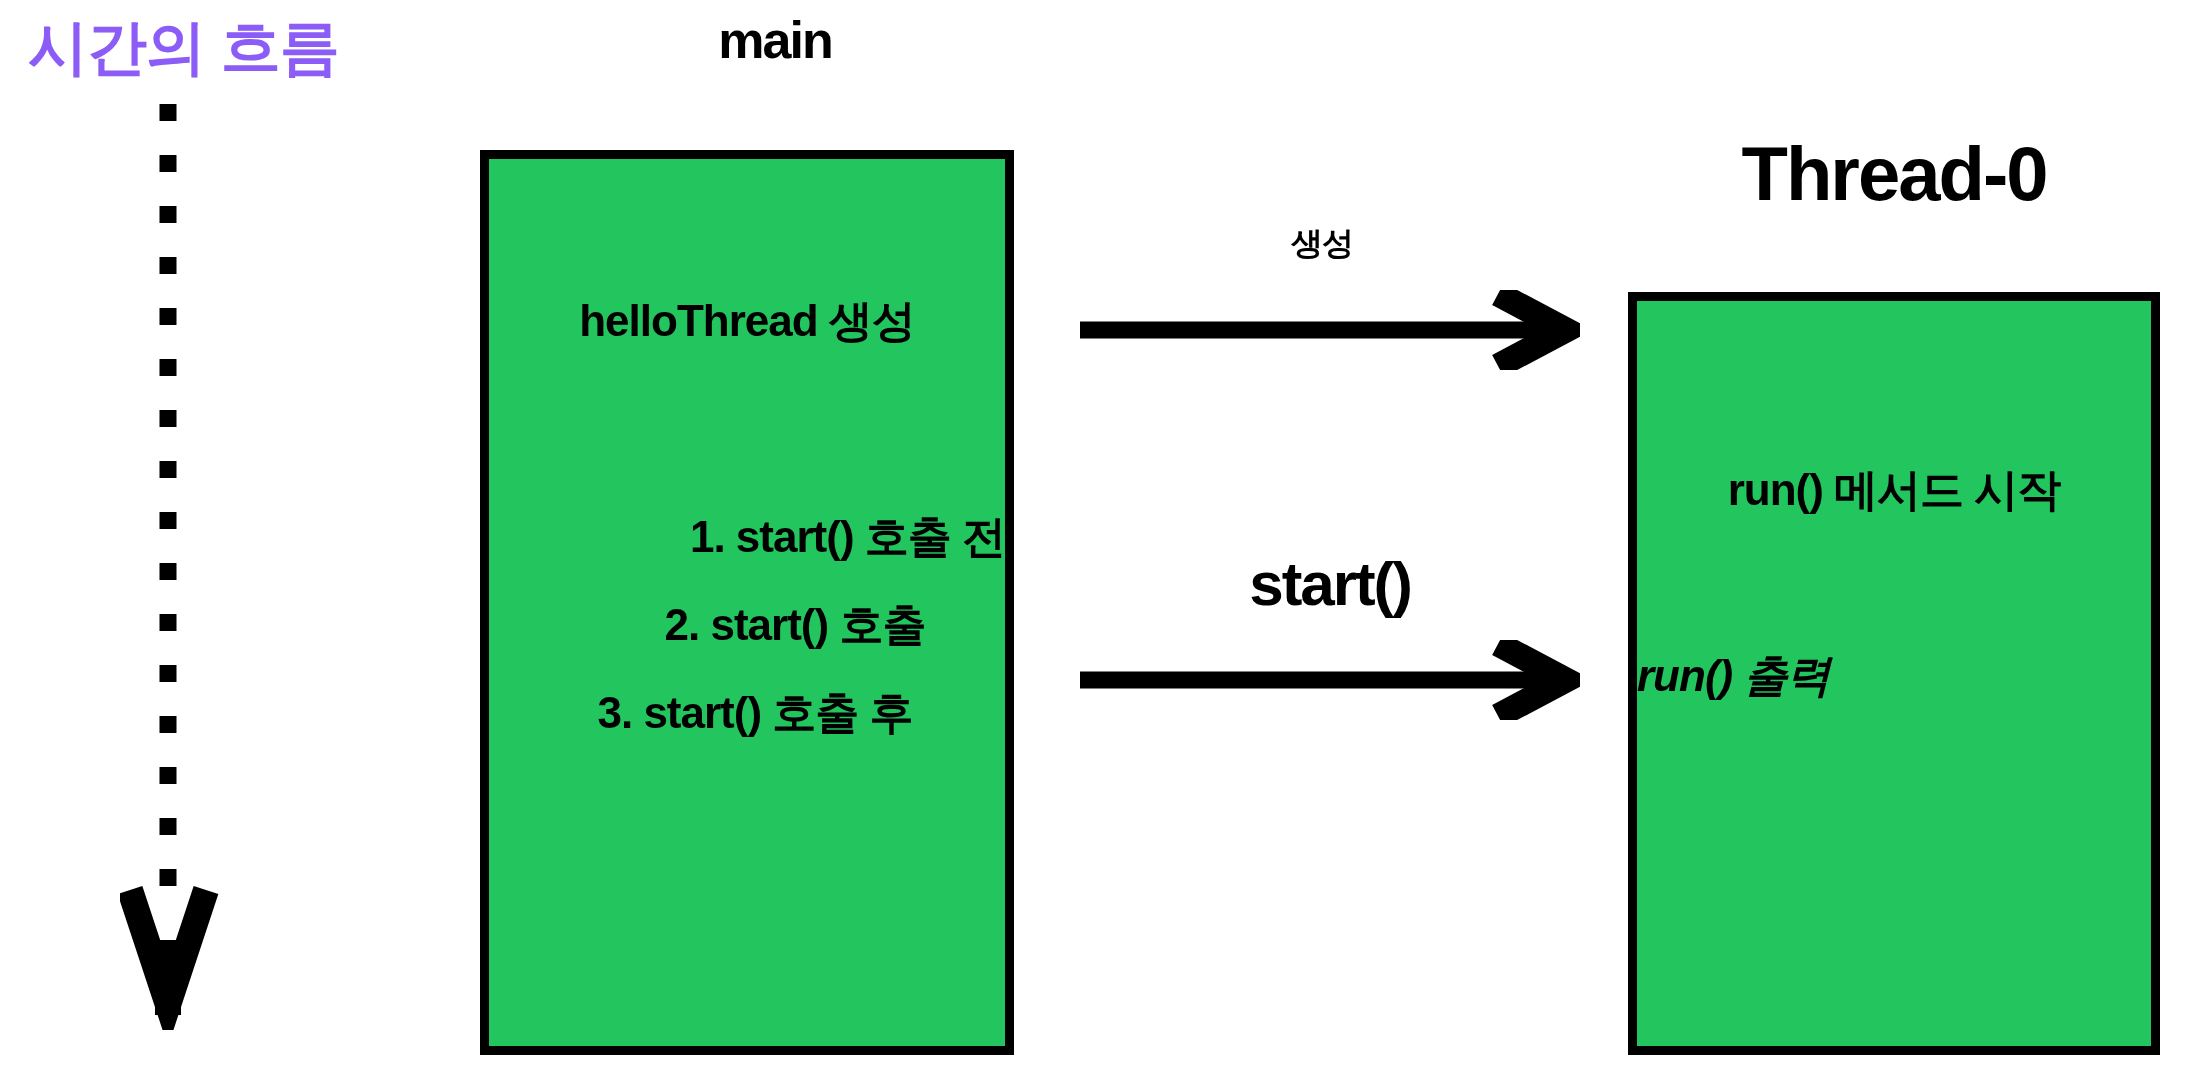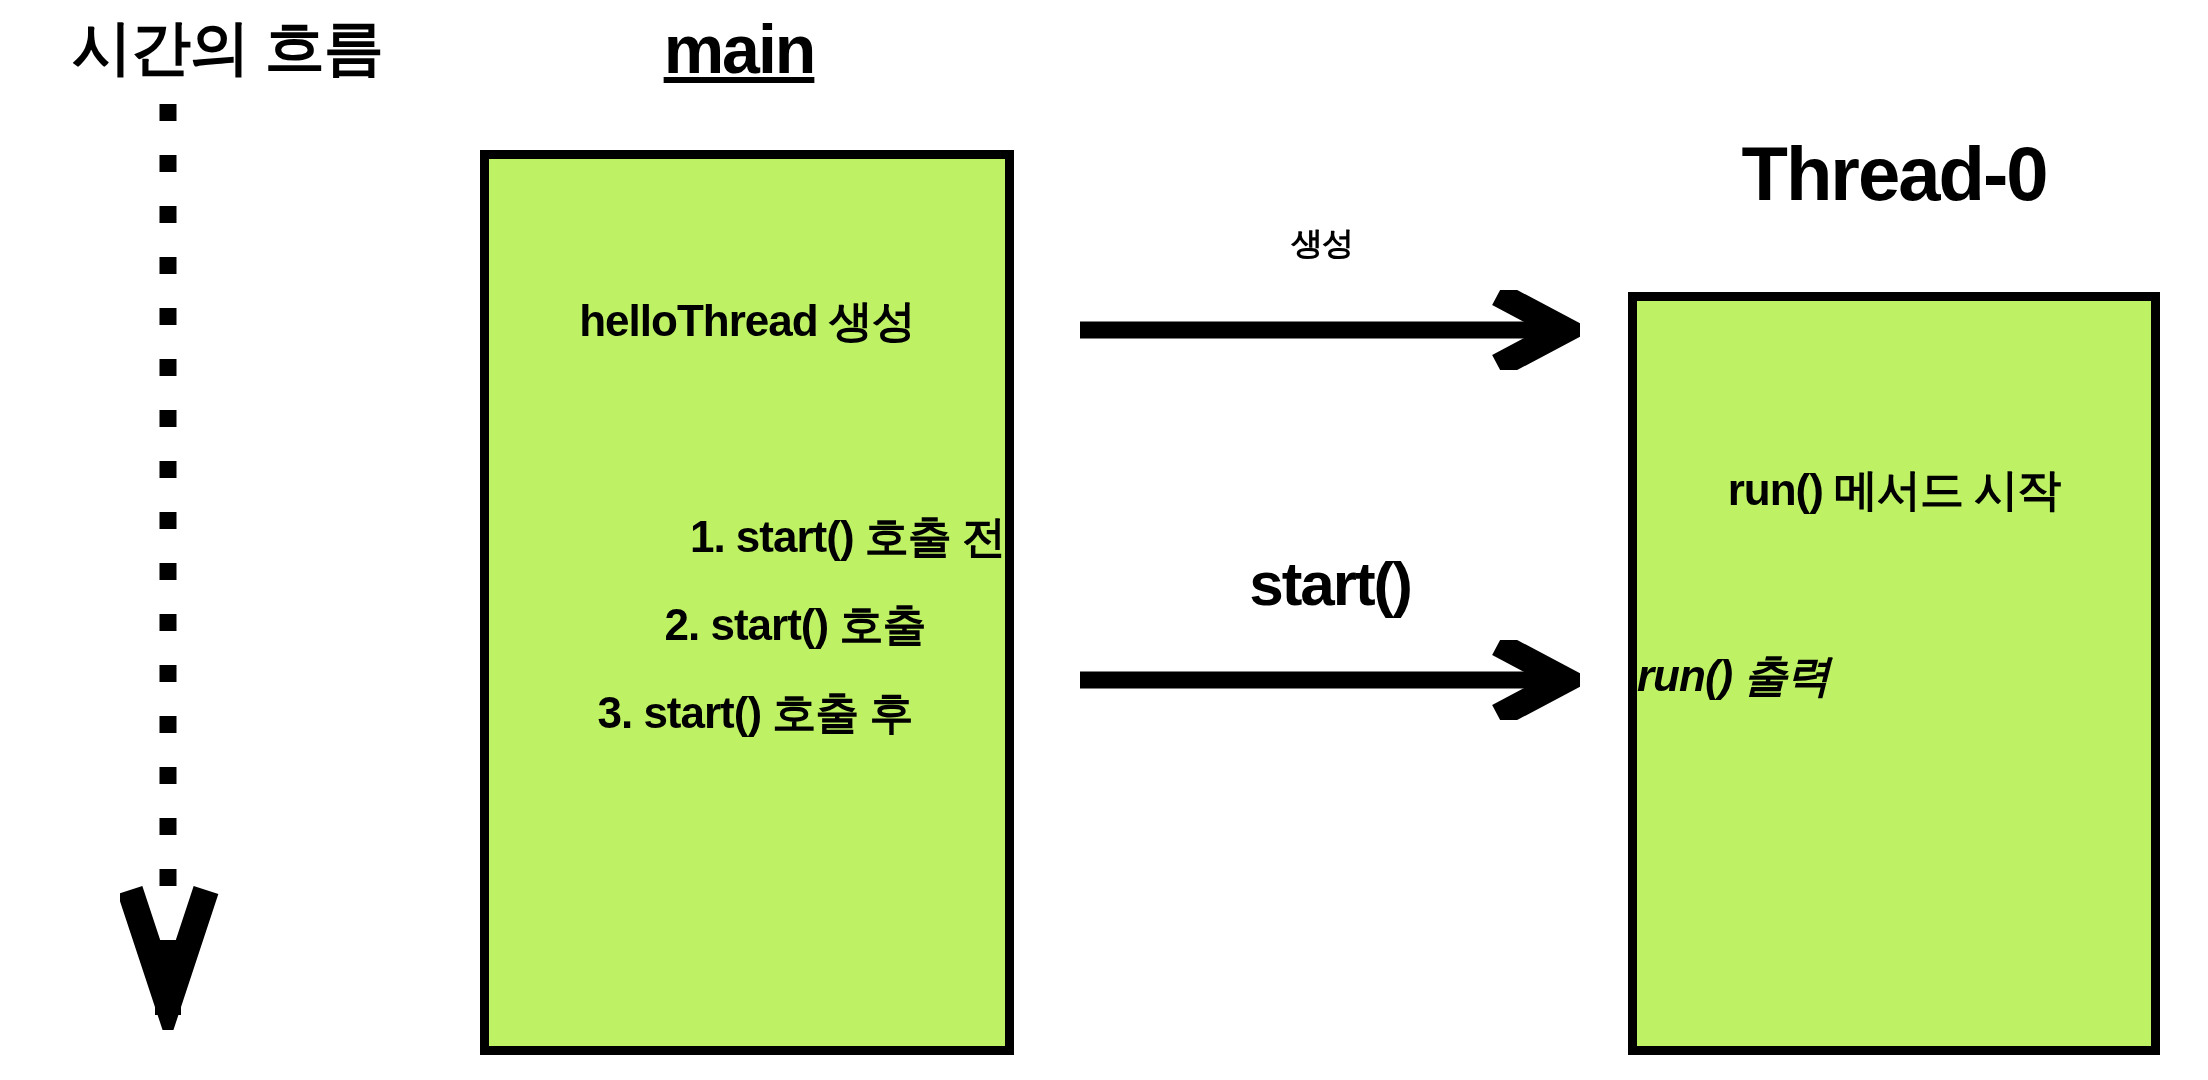--- a/index.html
+++ b/index.html
@@ -19,61 +19,59 @@
   }
 
   
   #time-axis-label {
     position: absolute;
     left: 28px;
     top: 8px;
     width: 400px;
     font-size: 60px;
     font-weight: bold;
-    color: #000000;
+    color: #8b5cf6;
     letter-spacing: -1px;
     white-space: nowrap;
-    margin-left: 44px;
   }
   #time-axis-arrow {
     position: absolute;
     left: 120px;
     top: 100px;
     width: 120px;
     height: 930px;
   }
 
   
   .column-title {
     position: absolute;
     font-weight: bold;
     color: #000000;
     white-space: nowrap;
     text-align: center;
   }
   #main-title {
-    left: 472px;
+    left: 508px;
     top: 10px;
     width: 534px;
-    font-size: 68px;
+    font-size: 52px;
     letter-spacing: -2px;
-    text-decoration: underline;
   }
   #thread0-title {
     left: 1628px;
     top: 130px;
     width: 532px;
     font-size: 76px;
     letter-spacing: -2px;
   }
 
   .thread-box {
     position: absolute;
     border: 9px solid #000000;
-    background: #bef264;
+    background: #22c55e;
     box-sizing: border-box;
   }
   #main-box {
     left: 480px;
     top: 150px;
     width: 534px;
     height: 905px;
   }
   #thread0-box {
     left: 1628px;

